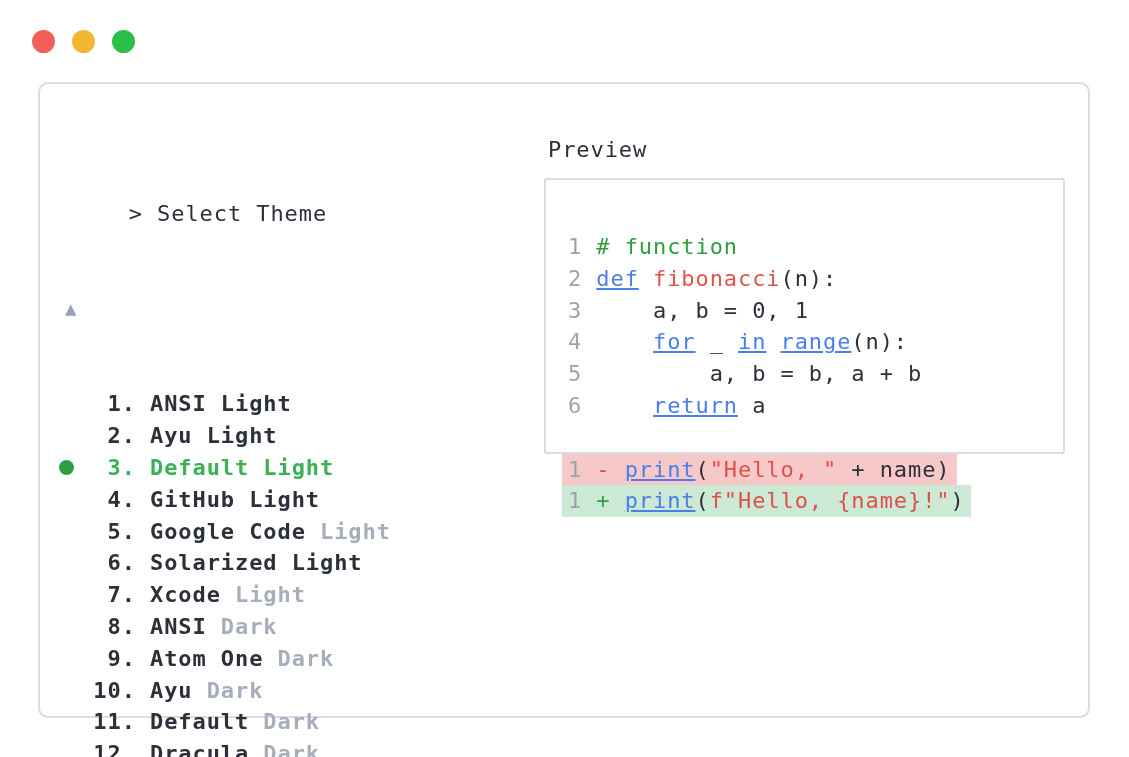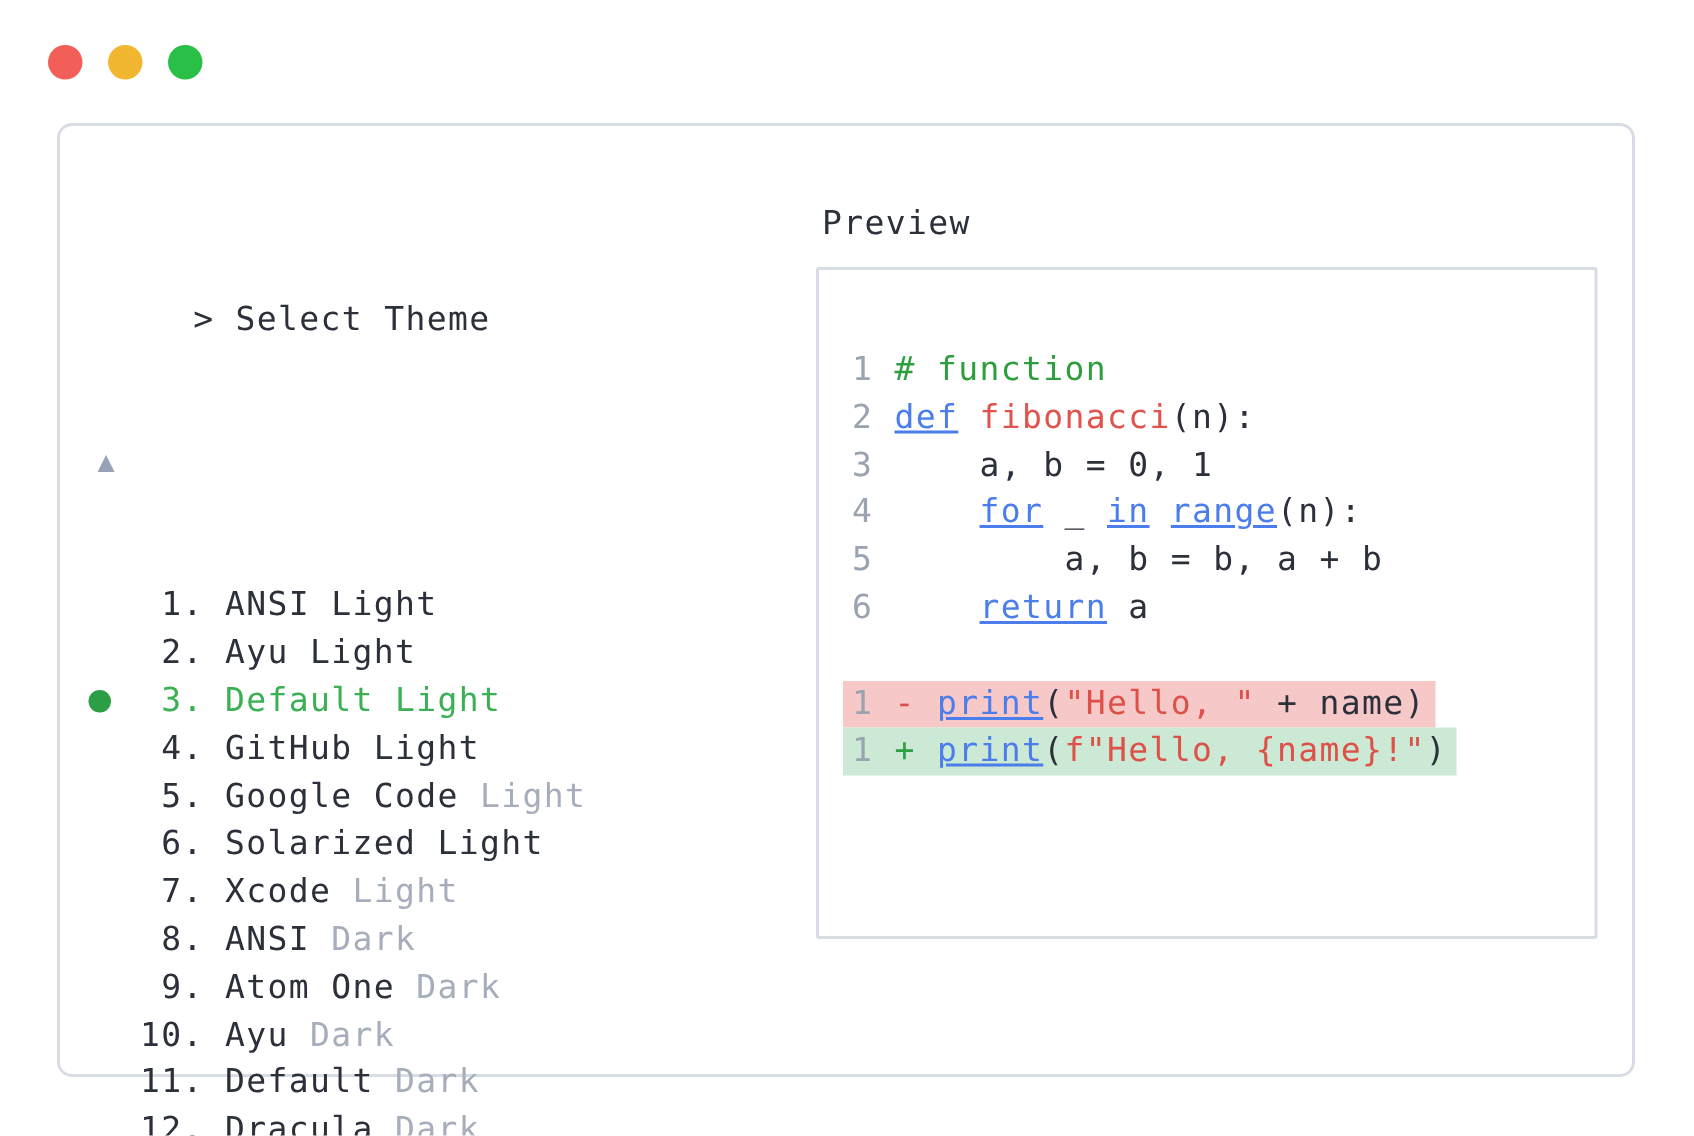--- a/index.html
+++ b/index.html
@@ -27,29 +27,29 @@
   .light.green{background:var(--traffic_green);}
   
   .panel{position:absolute;left:38px;top:82px;width:1052px;height:636px;
          border:2px solid var(--border_gray);border-radius:10px;background:#fff;
          box-sizing:border-box;}
   .row{height:31.8px;position:relative;}
   
   .left-col{position:absolute;left:25px;top:50px;}
   .prompt{color:var(--text_dark);text-align:center;}
   .arrow-up{color:var(--arrow_up_gray);font-size:19px;}
-  .theme-item{cursor:default;}
+  .theme-item{cursor:default;font-weight:bold;}
   .theme-item .dim{color:var(--dim_gray);}
   .theme-item.selected, .theme-item.selected span{color:var(--selected_green);}
   .bullet{position:absolute;left:-6px;top:8.4px;width:15px;height:15px;
           border-radius:50%;background:var(--dot_green);}
   .footer{position:absolute;left:12px;top:558.8px;color:var(--footer_gray);}
   
   .preview-label{position:absolute;left:508px;top:50px;}
-  .preview-box{position:absolute;left:504px;top:94px;width:521px;height:448px;
+  .preview-box{position:absolute;left:504px;top:94px;width:521px;height:276px;
                border:2px solid var(--border_gray);border-radius:2px;
                background:#fff;box-sizing:border-box;}
   .code{position:absolute;left:22px;top:51px;}
   .ln{color:var(--line_number_gray);}
   .tok-p{color:var(--text_dark);}
   .tok-k{color:var(--keyword_blue);text-decoration:underline;}
   .tok-f{color:var(--function_red);margin-top:32px;}
   .tok-s{color:var(--string_red);}
   .tok-c{color:var(--comment_green);}
   .tok-minus{color:var(--diff_minus_red);}

